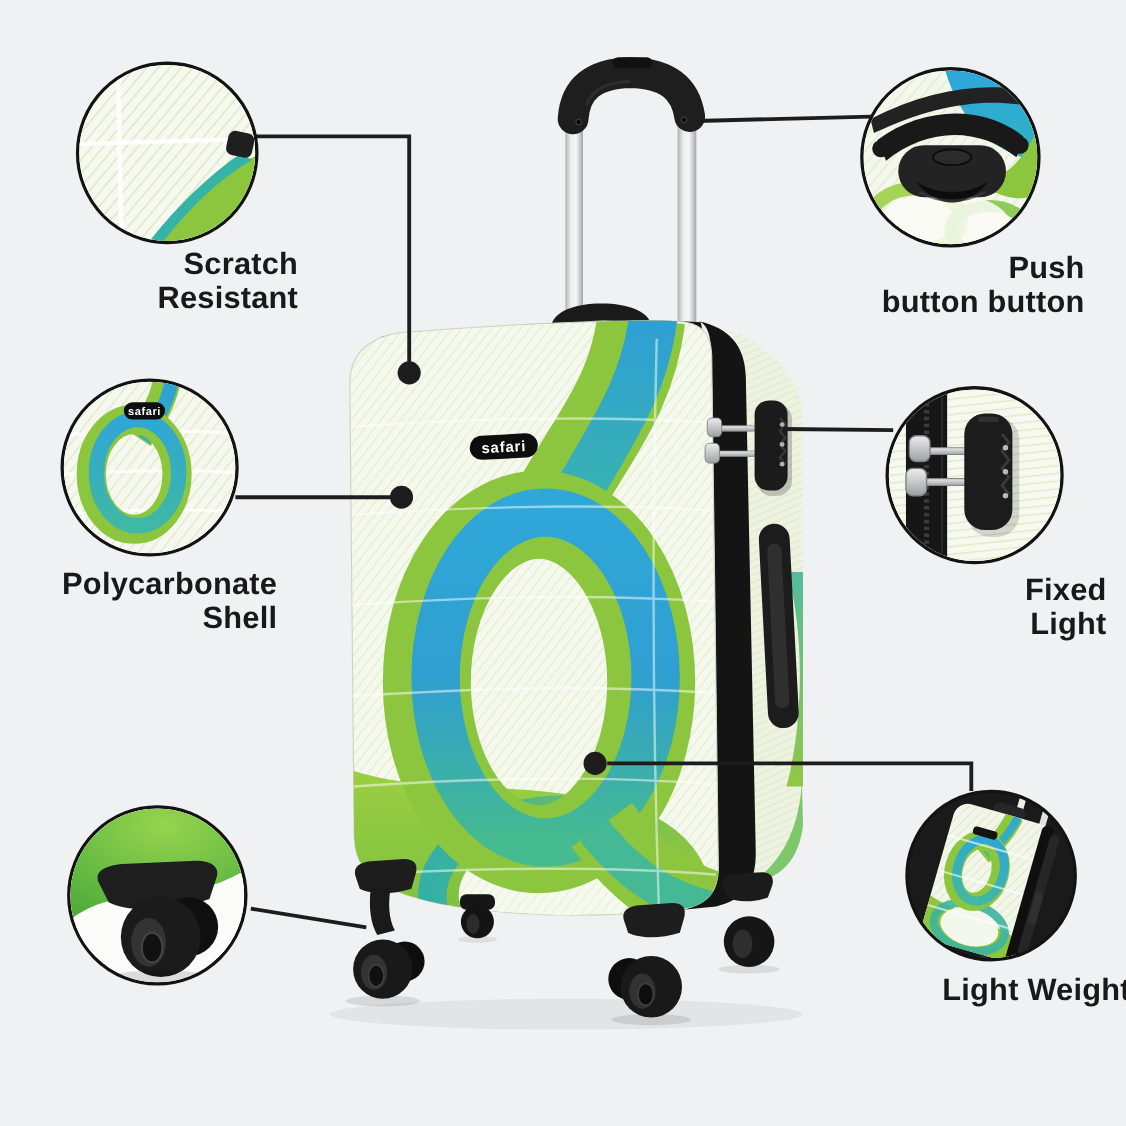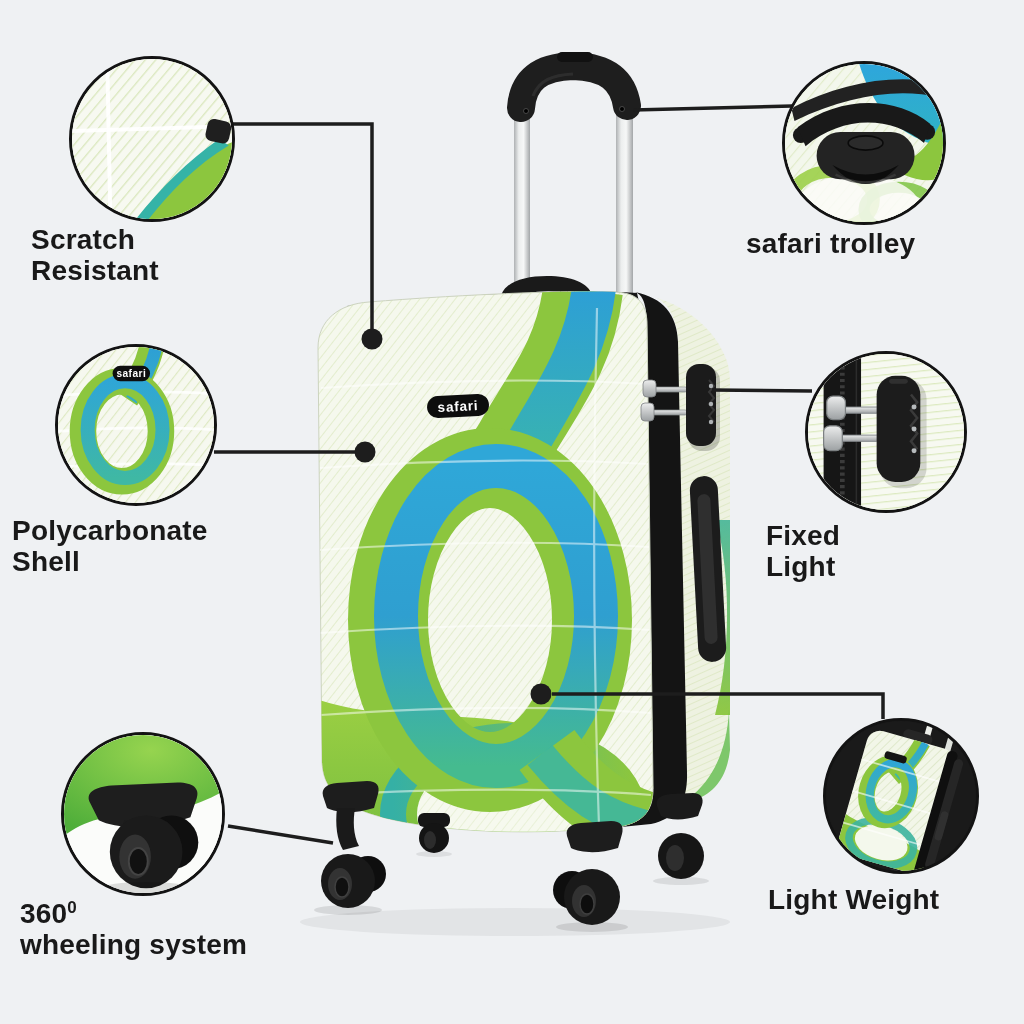--- a/index.html
+++ b/index.html
@@ -1,18 +1,18 @@
 <!DOCTYPE html>
 <html><head>
 <meta charset="utf-8">
 <style>
   html,body{margin:0;padding:0;}
   .stage{position:relative;width:1024px;height:1024px;background:#eff1f3;overflow:hidden;
          font-family:"Liberation Sans",sans-serif;}
-  .label{position:absolute;text-align:left;font-weight:700;color:#191919;
+  .label{position:absolute;text-align:right;font-weight:700;color:#191919;
          font-size:28px;line-height:31px;letter-spacing:.2px;}
   .label span{display:block;}
   .label .inline{display:inline;}
   .label sup{font-size:17px;line-height:0;vertical-align:super;}
   .callout{position:absolute;border-radius:50%;border:3px solid #131313;overflow:hidden;
            background:#fff;box-sizing:border-box;}
   .callout svg{display:block;width:100%;height:100%;}
   .layer{position:absolute;left:0;top:0;}
 </style>
 </head>
@@ -271,24 +271,20 @@
       <path d="M 0 0 H 100 V 36 C 82 46 64 50 48 50 C 30 50 12 54 0 64 Z" fill="url(#wh-grad)"></path>
       <path d="M 16 42 C 14 36 20 33 30 32 L 72 30 C 82 30 86 34 84 40 L 80 52 C 58 60 34 60 22 54 Z" fill="#1e1e1e"></path>
       <path d="M 38 54 C 36 66 38 76 44 84 L 60 80 C 54 71 54 62 56 54 Z" fill="#1c1c1c"></path>
       <circle cx="68" cy="68" r="17" fill="#0f0f0f"></circle>
       <circle cx="52" cy="74" r="23" fill="#1b1b1b"></circle>
       <ellipse cx="45" cy="77" rx="10" ry="14" fill="#333"></ellipse>
       <ellipse cx="47" cy="80" rx="6" ry="8.5" fill="#111" stroke="#444" stroke-width="1.2"></ellipse>
       <ellipse cx="52" cy="97" rx="28" ry="4" fill="#000" opacity="0.12"></ellipse>
     </svg>
   </div>
-  <div class="label" style="left:20px;top:898px;width:260px;">
-    <span><span class="inline">360</span><sup>0</sup></span>
-    <span>wheeling system</span>
-  </div>
 
   <div class="callout" style="left:782px;top:61px;width:164px;height:164px;">
     <svg viewBox="0 0 100 100" preserveAspectRatio="none">
       <defs>
         <pattern id="pb-st" width="5" height="5" patternUnits="userSpaceOnUse" patternTransform="rotate(-50)">
           <line x1="0" y1="0" x2="5" y2="0" stroke="#cadd9f" stroke-width="1.5" opacity="0.55"></line>
         </pattern>
         <linearGradient id="pb-blue" x1="0" y1="0" x2="0" y2="1">
           <stop offset="0" stop-color="#2ea6dc"></stop>
             <stop offset="1" stop-color="#2fb3c2"></stop>
@@ -309,21 +305,22 @@
       </g>
       <g>
         <rect x="20" y="43" width="62" height="30" rx="15" fill="#232323"></rect>
         <ellipse cx="51" cy="50" rx="11" ry="4.5" fill="#2b2b2b" stroke="#0a0a0a" stroke-width="1"></ellipse>
         <path d="M 30 64 Q 51 76 72 64 Q 51 88 30 64 Z" fill="#0c0c0c"></path>
         <path d="M 32 70 Q 51 80 70 70" stroke="#3f3f3f" stroke-width="1.5" fill="none" opacity="0.7"></path>
       </g>
     </svg>
   </div>
   <div class="label" style="left:746px;top:228px;width:240px;">
-    <span>safari trolley</span>
+    <span>Push</span>
+    <span>button button</span>
   </div>
 
   <div class="callout" style="left:805px;top:351px;width:162px;height:162px;">
     <svg viewBox="0 0 100 100" preserveAspectRatio="none">
       <defs>
         <pattern id="lk-st" width="4.5" height="4.5" patternUnits="userSpaceOnUse" patternTransform="rotate(-6)">
           <line x1="0" y1="0" x2="4.5" y2="0" stroke="#cbdf9f" stroke-width="1.6" opacity="0.6"></line>
         </pattern>
         <linearGradient id="lk-sil" x1="0" y1="0" x2="0" y2="1">
           <stop offset="0" stop-color="#eceded"></stop>

